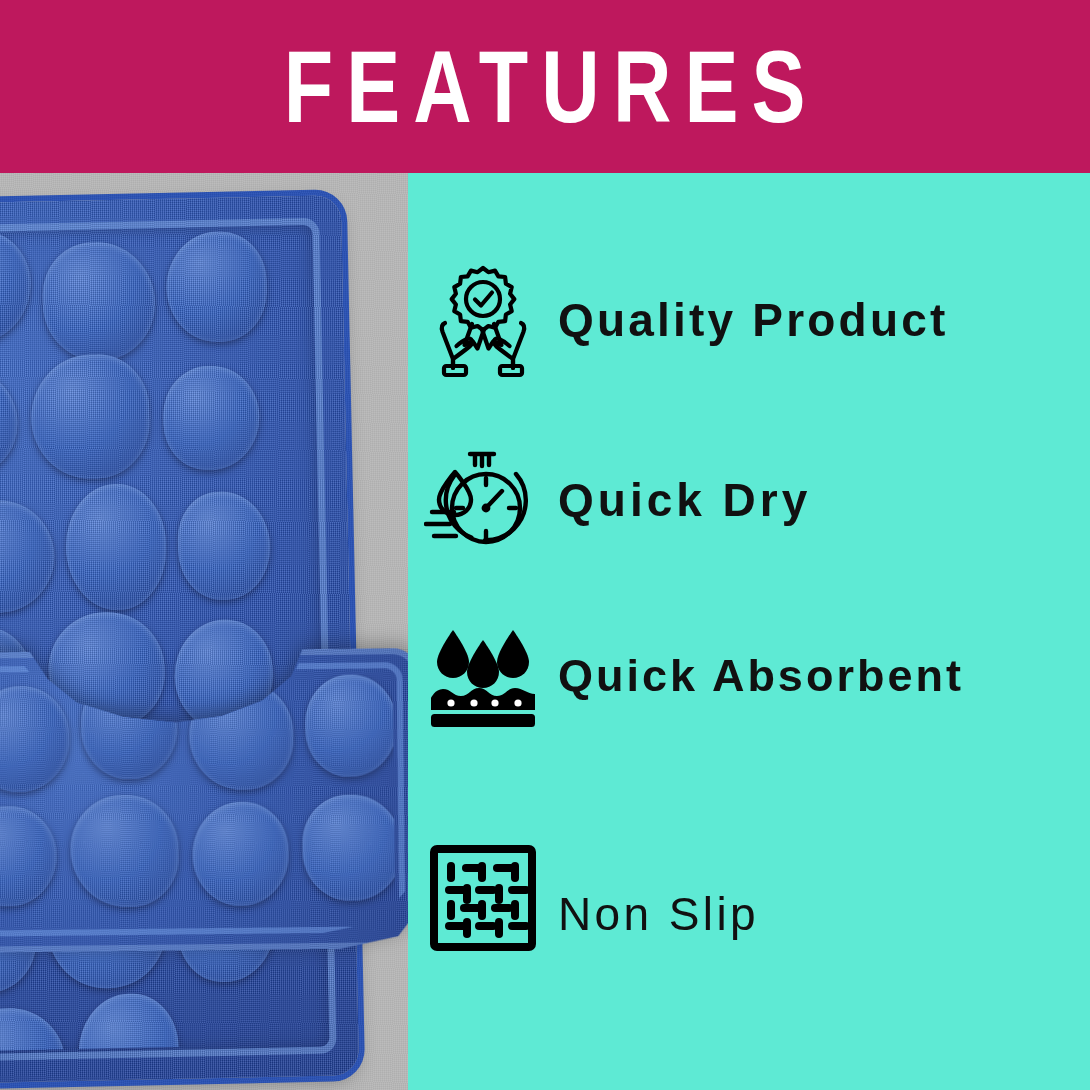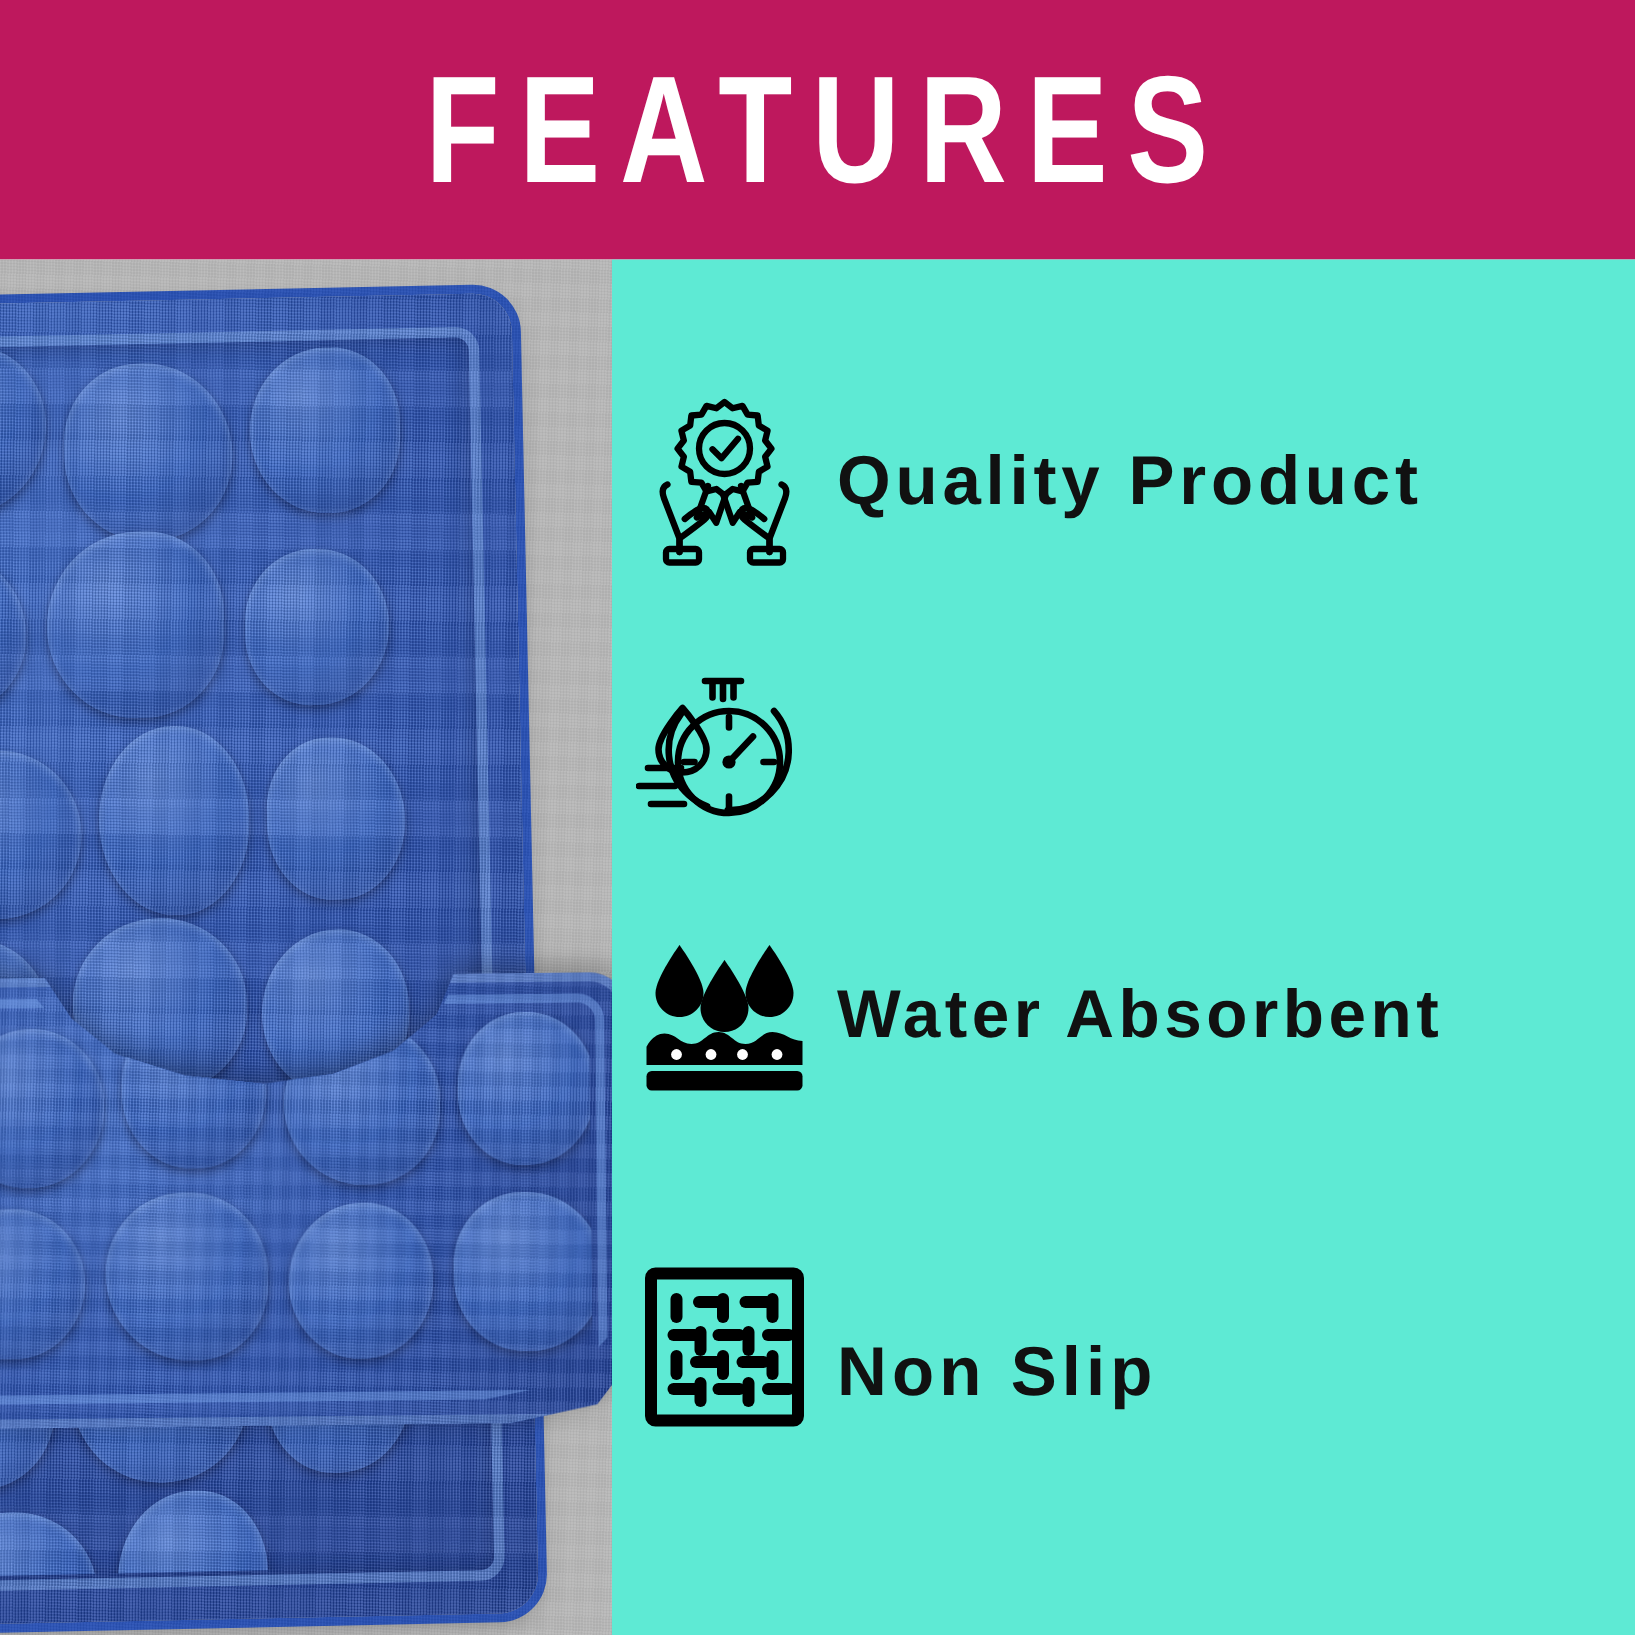--- a/index.html
+++ b/index.html
@@ -113,21 +113,21 @@
     color:#111111;
     font-size:46px;
     font-weight:700;
     letter-spacing:3.2px;
     line-height:1.05;
     white-space:nowrap;
     font-family:"Liberation Sans","DejaVu Sans",sans-serif;
   }
   .feature-row.r2 .feature-label{font-weight:600;letter-spacing:4px;}
   .feature-row.r3 .feature-label{font-weight:600;letter-spacing:3px;font-size:45px;}
-  .feature-row.r4 .feature-label{font-weight:700;letter-spacing:3.4px;margin-top:32px;}
+  .feature-row.r4 .feature-label{font-weight:400;letter-spacing:3.4px;margin-top:32px;}
   svg{display:block;}
 </style>
 </head>
 <body>
 
 <div class="page">
 
   <div class="header">
     <div class="header-title">FEATURES</div>
   </div>
@@ -235,41 +235,42 @@
 
           <path d="M62 62 L78 45"></path>
           <circle cx="62" cy="62" r="4.4" fill="#000" stroke="none"></circle>
 
           <path d="M31 26 C31 26 15 44 15 53.5 C15 62.4 22.2 69 31 69
                    C39.8 69 47 62.4 47 53.5 C47 44 31 26 31 26 Z"></path>
 
           <path d="M8 66 L30 66 M2 78 L26 78 M10 90 L32 90"></path>
         </svg>
       </div>
+      <div class="feature-label">Quick Dry</div>
     </div>
 
     <div class="feature-row r3">
       <div class="feature-icon">
         <svg width="116" height="104" viewBox="0 0 116 104" fill="#000">
 
           <path d="M28 6 C28 6 12 28 12 38 C12 47 19.2 54 28 54 C36.8 54 44 47 44 38 C44 28 28 6 28 6 Z"></path>
           <path d="M58 16 C58 16 42 38 42 48 C42 57 49.2 64 58 64 C66.8 64 74 57 74 48 C74 38 58 16 58 16 Z"></path>
           <path d="M88 6 C88 6 72 28 72 38 C72 47 79.2 54 88 54 C96.8 54 104 47 104 38 C104 28 88 6 88 6 Z"></path>
 
           <path d="M6 74 C6 74 10 65 18 65 C26 65 28 72 36 72 C44 72 46 64 54 64
                    C62 64 64 72 72 72 C80 72 82 64 90 64 C98 64 102 70 110 70 L110 86 L6 86 Z"></path>
           <circle cx="26" cy="79" r="3.6" fill="#fff"></circle>
           <circle cx="49" cy="79" r="3.6" fill="#fff"></circle>
           <circle cx="70" cy="79" r="3.6" fill="#fff"></circle>
           <circle cx="93" cy="79" r="3.6" fill="#fff"></circle>
 
           <rect x="6" y="90" width="104" height="13" rx="3.5"></rect>
         </svg>
       </div>
-      <div class="feature-label">Water Absorbent</div>
+      <div class="feature-label">Quick Absorbent</div>
     </div>
 
     <div class="feature-row r4">
       <div class="feature-icon">
         <svg width="112" height="112" viewBox="0 0 112 112">
           <rect x="7" y="7" width="98" height="98" rx="3" fill="none" stroke="#000" stroke-width="8"></rect>
           <g fill="#000">
 
             <rect x="20" y="20" width="8" height="20" rx="4"></rect>
             <rect x="35" y="22" width="22" height="8" rx="4"></rect>

